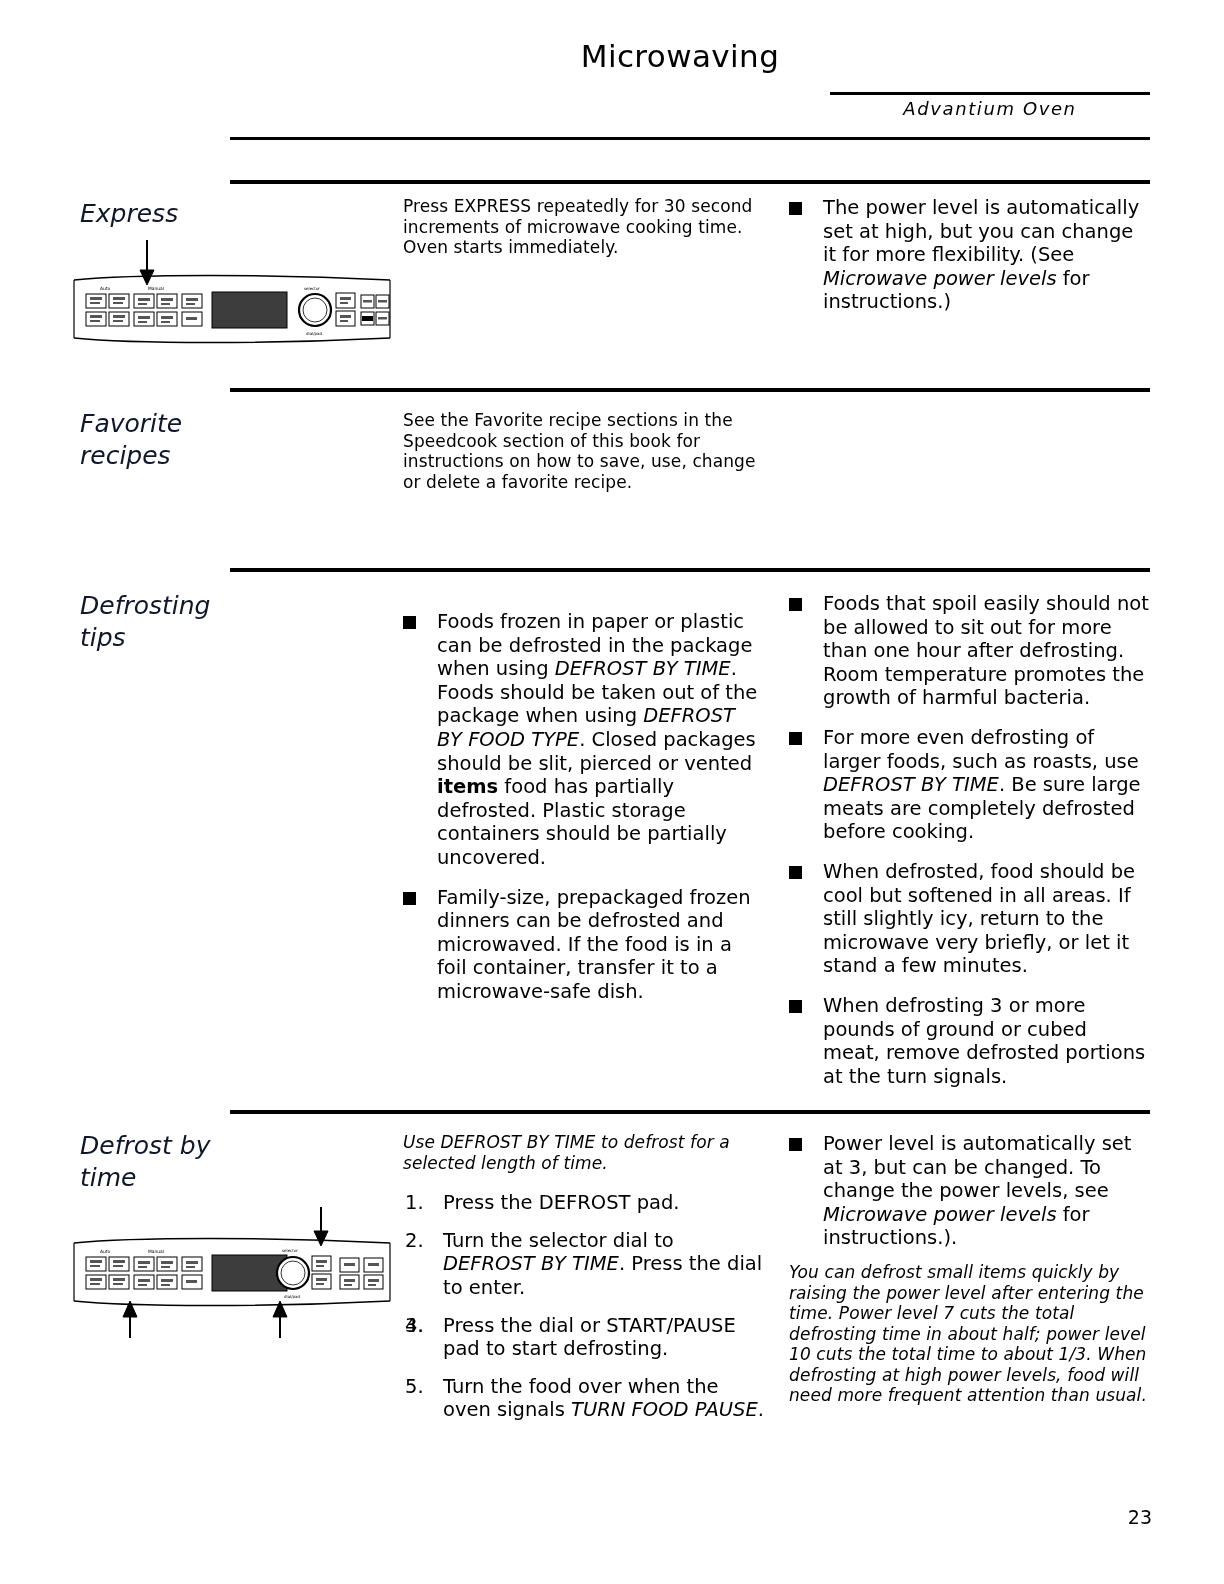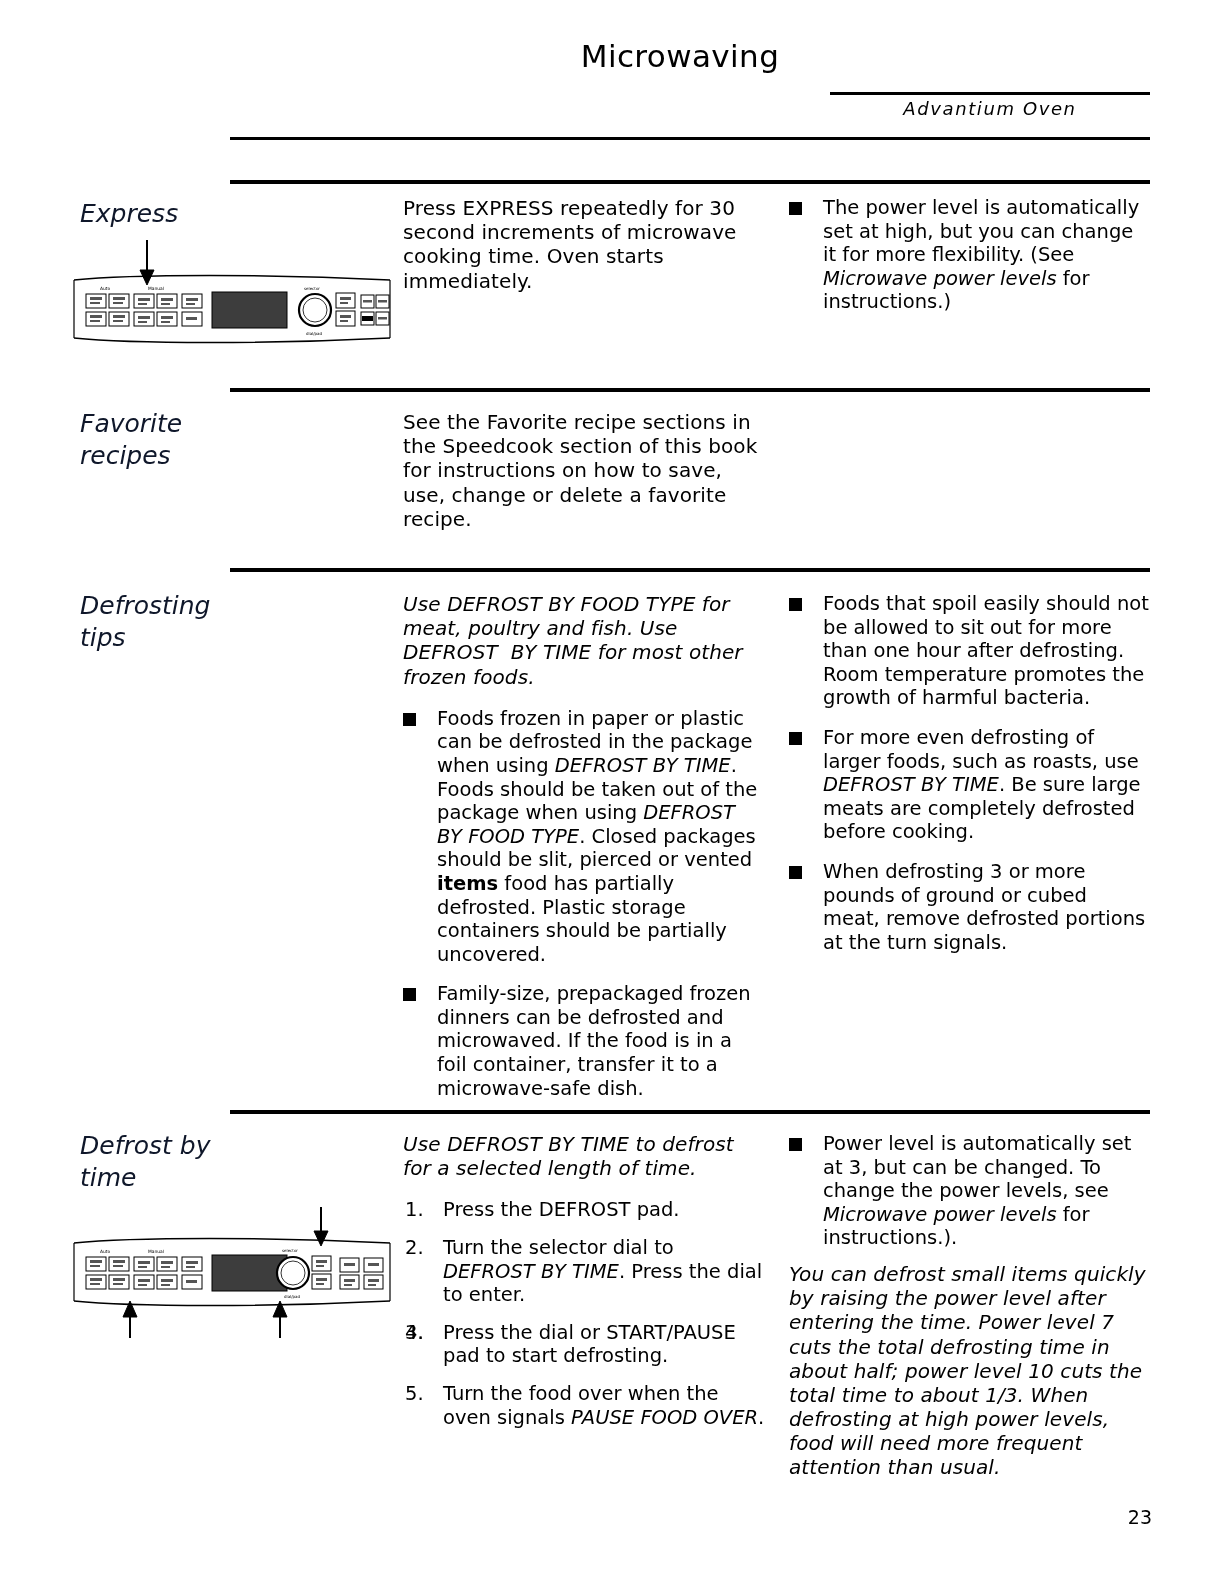--- a/index.html
+++ b/index.html
@@ -91,21 +91,21 @@
     left: 403px;
     width: 362px;
   }
   .col-right {
     position: absolute;
     left: 789px;
     width: 360px;
   }
 
   .body-text {
-    font-size: 20px;
+    font-size: 17px;
     line-height: 1.21;
     letter-spacing: 0.1px;
   }
   .body-text.italic { font-style: italic; }
 
   p.para { margin: 0 0 14px 0; }
   p.para:last-child { margin-bottom: 0; }
 
   
   .bullet-list {
@@ -301,21 +301,20 @@
       <p class="para">See the Favorite recipe sections in the Speedcook section of this book for instructions on how to save, use, change or delete a favorite recipe.</p>
     </div>
   </div>
 
   <div class="section" style="top:568px;">
     <div class="sec-rule"></div>
 
     <div class="sec-heading" style="top:22px;">Defrosting tips</div>
 
     <div class="col-mid" style="top:24px;">
-      <p class="para body-text italic">Use <i class="em">DEFROST BY FOOD TYPE</i> for meat, poultry and fish. Use <i class="em">DEFROST&nbsp; BY TIME</i> for most other frozen foods.</p>
       <ul class="bullet-list" style="margin-top:18px;">
         <li class="bullet-item">
           <span class="bullet-sq"></span>
           <span>Foods frozen in paper or plastic can be defrosted in the package when using <i class="em">DEFROST BY TIME</i>. Foods should be taken out of the package when using <i class="em">DEFROST BY FOOD TYPE</i>. Closed packages should be slit, pierced or vented <b class="strong">items</b> food has partially defrosted. Plastic storage containers should be partially uncovered.</span>
         </li>
         <li class="bullet-item">
           <span class="bullet-sq"></span>
           <span>Family-size, prepackaged frozen dinners can be defrosted and microwaved. If the food is in a foil container, transfer it to a microwave-safe dish.</span>
         </li>
       </ul>
@@ -326,20 +325,21 @@
         <li class="bullet-item">
           <span class="bullet-sq"></span>
           <span>Foods that spoil easily should not be allowed to sit out for more than one hour after defrosting. Room temperature promotes the growth of harmful bacteria.</span>
         </li>
         <li class="bullet-item">
           <span class="bullet-sq"></span>
           <span>For more even defrosting of larger foods, such as roasts, use <i class="em">DEFROST BY TIME</i>. Be sure large meats are completely defrosted before cooking.</span>
         </li>
         <li class="bullet-item">
           <span class="bullet-sq"></span>
+          <span>When defrosted, food should be cool but softened in all areas. If still slightly icy, return to the microwave very briefly, or let it stand a few minutes.</span>
         </li>
         <li class="bullet-item">
           <span class="bullet-sq"></span>
           <span>When defrosting 3 or more pounds of ground or cubed meat, remove defrosted portions at the turn signals.</span>
         </li>
       </ul>
     </div>
   </div>
 
   <div class="section" style="top:1110px;">
@@ -461,21 +461,21 @@
         </li>
         <li class="num-item">
           <span class="num-marker">3.</span>
         </li>
         <li class="num-item">
           <span class="num-marker">4.</span>
           <span>Press the dial or START/PAUSE pad to start defrosting.</span>
         </li>
         <li class="num-item">
           <span class="num-marker">5.</span>
-          <span>Turn the food over when the oven signals <i class="em">PAUSE FOOD OVER</i>.</span>
+          <span>Turn the food over when the oven signals <i class="em">TURN FOOD PAUSE</i>.</span>
         </li>
       </ol>
     </div>
 
     <div class="col-right" style="top:22px;">
       <ul class="bullet-list">
         <li class="bullet-item">
           <span class="bullet-sq"></span>
           <span>Power level is automatically set at 3, but can be changed. To change the power levels, see <i class="em">Microwave power levels</i> for instructions.).</span>
         </li>

